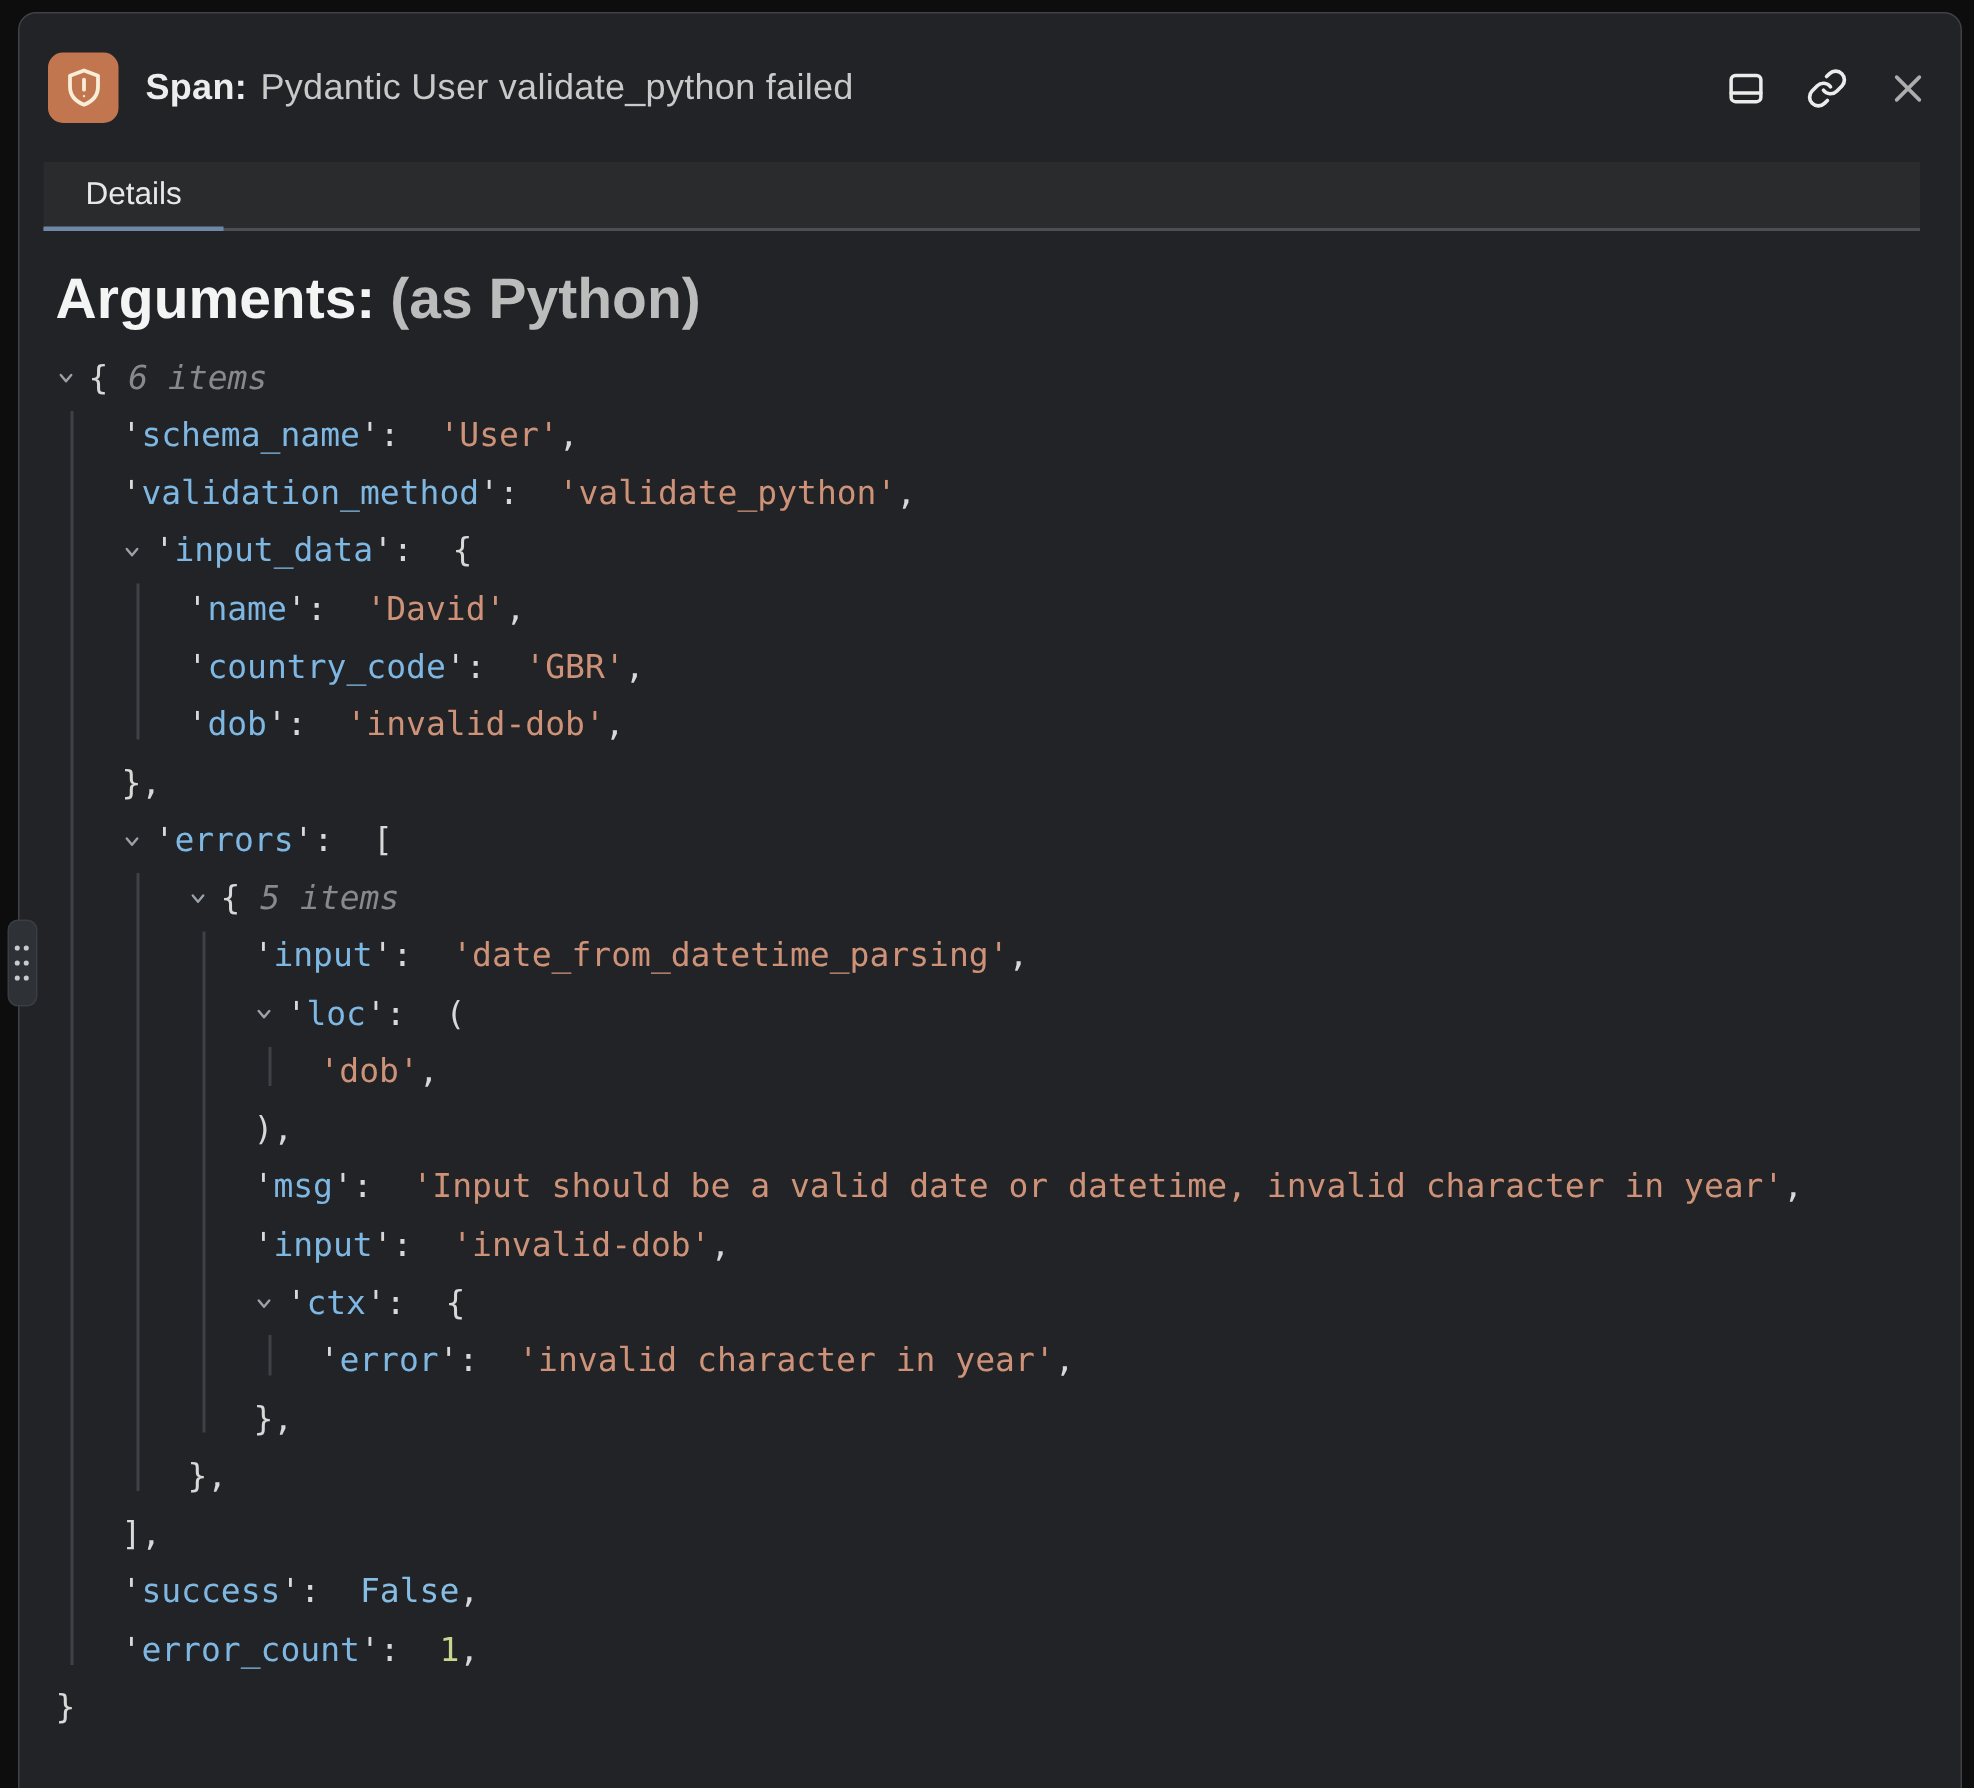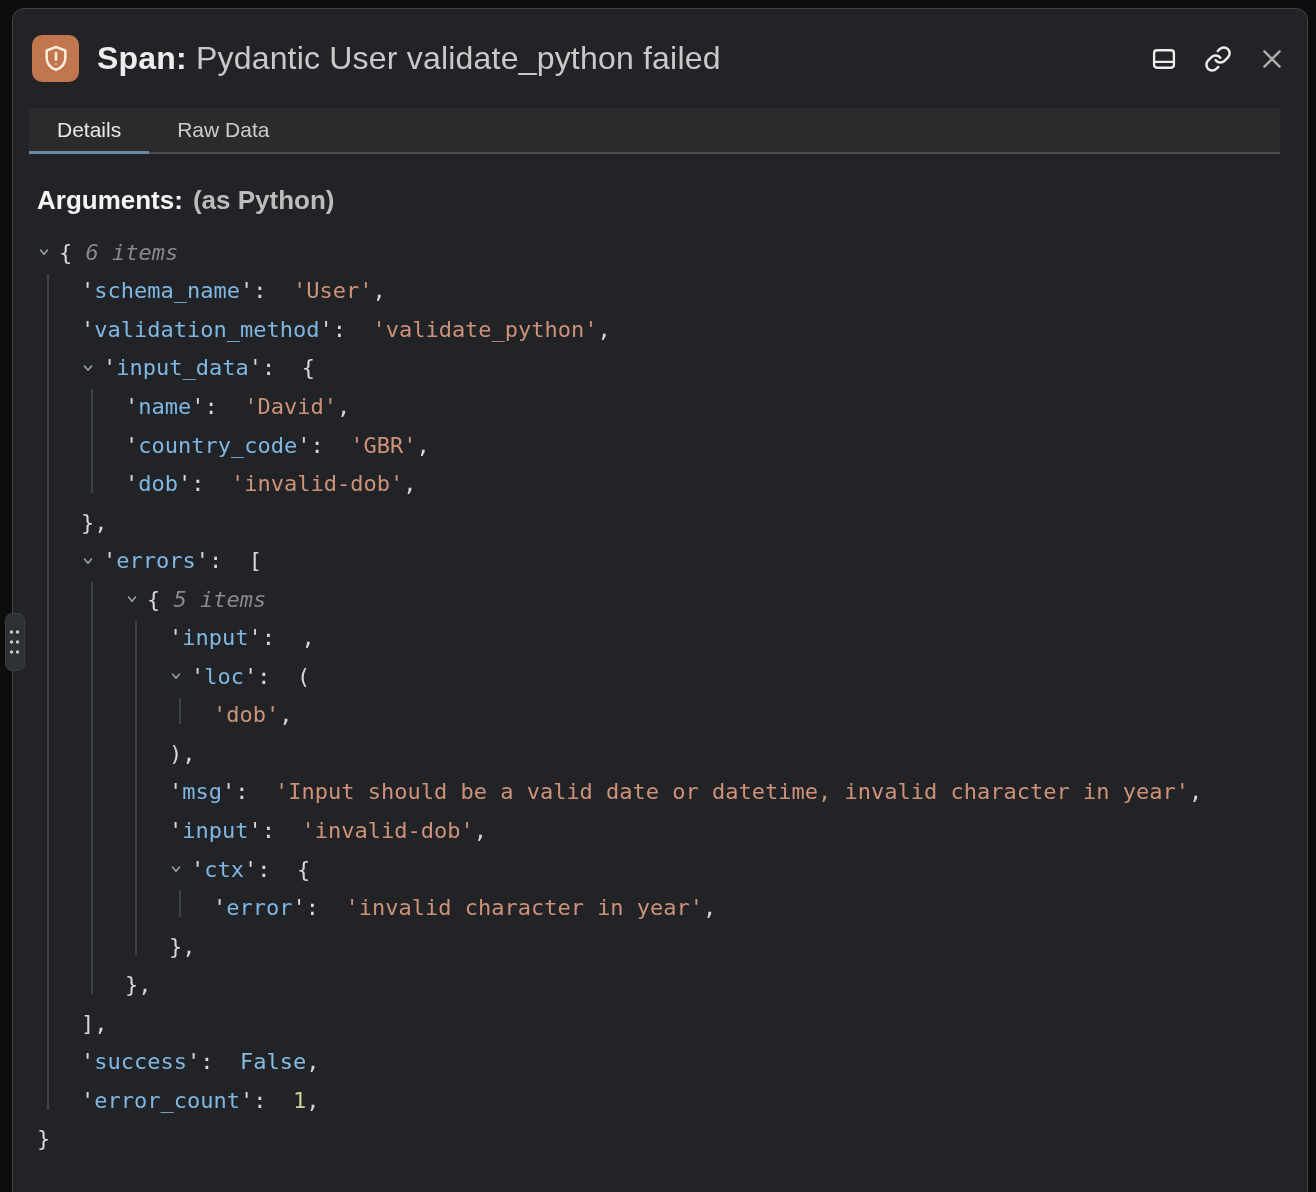--- a/index.html
+++ b/index.html
@@ -39,21 +39,21 @@
     border-radius:12px;
   }
 
   
   .panel-header{height:99px;display:flex;align-items:center;padding:0 20px 0 19px;}
   .badge{
     width:47px;height:47px;border-radius:10px;background:var(--badge-bg);
     display:flex;align-items:center;justify-content:center;flex:0 0 auto;
   }
   .badge svg{display:block;}
-  .panel-title{margin-left:18px;font-size:32px;letter-spacing:.2px;white-space:nowrap;}
+  .panel-title{margin-left:18px;font-size:24px;letter-spacing:.2px;white-space:nowrap;}
   .t-strong{font-weight:700;color:var(--title-strong);}
   .t-rest{font-weight:400;color:var(--title-dim);margin-left:9px;}
   .header-actions{margin-left:auto;display:flex;align-items:center;gap:24px;}
   .hicon{width:30px;height:30px;display:flex;align-items:center;justify-content:center;color:var(--icon-bright);cursor:pointer;}
   .hicon.dim{color:var(--icon-dim);}
 
   
   .tabbar{
     margin:0 27px 0 16px;height:46px;background:var(--tabbar-bg);
     border-bottom:2px solid var(--tabbar-border);
@@ -64,21 +64,21 @@
     padding:0 28px;font-size:21px;color:#cdcdcd;cursor:pointer;
   }
   .tab.active{color:#e8e8e8;}
   .tab.active::after{
     content:"";position:absolute;left:0;right:0;bottom:-2px;height:3px;
     background:var(--tab-underline);
   }
 
   
   .section-heading{
-    margin:28px 24px 0 24px;font-size:26px;font-weight:700;line-height:36px;white-space:nowrap;
+    margin:28px 24px 0 24px;font-size:38px;font-weight:700;line-height:36px;white-space:nowrap;
   }
   .h-strong{color:var(--head-strong);}
   .h-dim{color:var(--head-dim);margin-left:10px;}
 
   
   .json-tree{
     position:relative;margin-top:15px;
     font-family:"DejaVu Sans Mono",monospace;font-size:22px;
   }
   .row{height:38.55px;display:flex;align-items:center;white-space:pre;}
@@ -137,23 +137,20 @@
           <line x1="19" y1="5" x2="5" y2="19"></line>
         </svg>
       </span>
     </div>
   </div>
 
   <div class="tabbar">
     <div class="tab active">
       <span>Details</span>
     </div>
-    <div class="tab">
-      <span>Raw Data</span>
-    </div>
   </div>
 
   <div class="section-heading">
     <span class="h-strong">Arguments:</span><span class="h-dim">(as Python)</span>
   </div>
 
   <div class="json-tree">
       <div class="row" style="padding-left: 24px;"><span class="chev"><svg width="14" height="14" viewBox="0 0 14 14">
             <polyline points="3.5,5 7,9.2 10.5,5" fill="none" stroke="currentColor" stroke-width="1.6" stroke-linecap="round" stroke-linejoin="round"></polyline>
           </svg></span><span class="tk-p">{ </span><span class="tk-m">6 items</span></div>
@@ -165,21 +162,21 @@
       <div class="row" style="padding-left: 112px;"><span class="tk-p">'</span><span class="tk-k">name</span><span class="tk-p">':  </span><span class="tk-s">'David'</span><span class="tk-p">,</span></div>
       <div class="row" style="padding-left: 112px;"><span class="tk-p">'</span><span class="tk-k">country_code</span><span class="tk-p">':  </span><span class="tk-s">'GBR'</span><span class="tk-p">,</span></div>
       <div class="row" style="padding-left: 112px;"><span class="tk-p">'</span><span class="tk-k">dob</span><span class="tk-p">':  </span><span class="tk-s">'invalid-dob'</span><span class="tk-p">,</span></div>
       <div class="row" style="padding-left: 68px;"><span class="tk-p">},</span></div>
       <div class="row" style="padding-left: 68px;"><span class="chev"><svg width="14" height="14" viewBox="0 0 14 14">
             <polyline points="3.5,5 7,9.2 10.5,5" fill="none" stroke="currentColor" stroke-width="1.6" stroke-linecap="round" stroke-linejoin="round"></polyline>
           </svg></span><span class="tk-p">'</span><span class="tk-k">errors</span><span class="tk-p">':  [</span></div>
       <div class="row" style="padding-left: 112px;"><span class="chev"><svg width="14" height="14" viewBox="0 0 14 14">
             <polyline points="3.5,5 7,9.2 10.5,5" fill="none" stroke="currentColor" stroke-width="1.6" stroke-linecap="round" stroke-linejoin="round"></polyline>
           </svg></span><span class="tk-p">{ </span><span class="tk-m">5 items</span></div>
-      <div class="row" style="padding-left: 156px;"><span class="tk-p">'</span><span class="tk-k">input</span><span class="tk-p">':  </span><span class="tk-p">,</span></div>
+      <div class="row" style="padding-left: 156px;"><span class="tk-p">'</span><span class="tk-k">input</span><span class="tk-p">':  </span><span class="tk-s">'date_from_datetime_parsing'</span><span class="tk-p">,</span></div>
       <div class="row" style="padding-left: 156px;"><span class="chev"><svg width="14" height="14" viewBox="0 0 14 14">
             <polyline points="3.5,5 7,9.2 10.5,5" fill="none" stroke="currentColor" stroke-width="1.6" stroke-linecap="round" stroke-linejoin="round"></polyline>
           </svg></span><span class="tk-p">'</span><span class="tk-k">loc</span><span class="tk-p">':  (</span></div>
       <div class="row" style="padding-left: 200px;"><span class="tk-s">'dob'</span><span class="tk-p">,</span></div>
       <div class="row" style="padding-left: 156px;"><span class="tk-p">),</span></div>
       <div class="row" style="padding-left: 156px;"><span class="tk-p">'</span><span class="tk-k">msg</span><span class="tk-p">':  </span><span class="tk-s">'Input should be a valid date or datetime, invalid character in year'</span><span class="tk-p">,</span></div>
       <div class="row" style="padding-left: 156px;"><span class="tk-p">'</span><span class="tk-k">input</span><span class="tk-p">':  </span><span class="tk-s">'invalid-dob'</span><span class="tk-p">,</span></div>
       <div class="row" style="padding-left: 156px;"><span class="chev"><svg width="14" height="14" viewBox="0 0 14 14">
             <polyline points="3.5,5 7,9.2 10.5,5" fill="none" stroke="currentColor" stroke-width="1.6" stroke-linecap="round" stroke-linejoin="round"></polyline>
           </svg></span><span class="tk-p">'</span><span class="tk-k">ctx</span><span class="tk-p">':  {</span></div>

